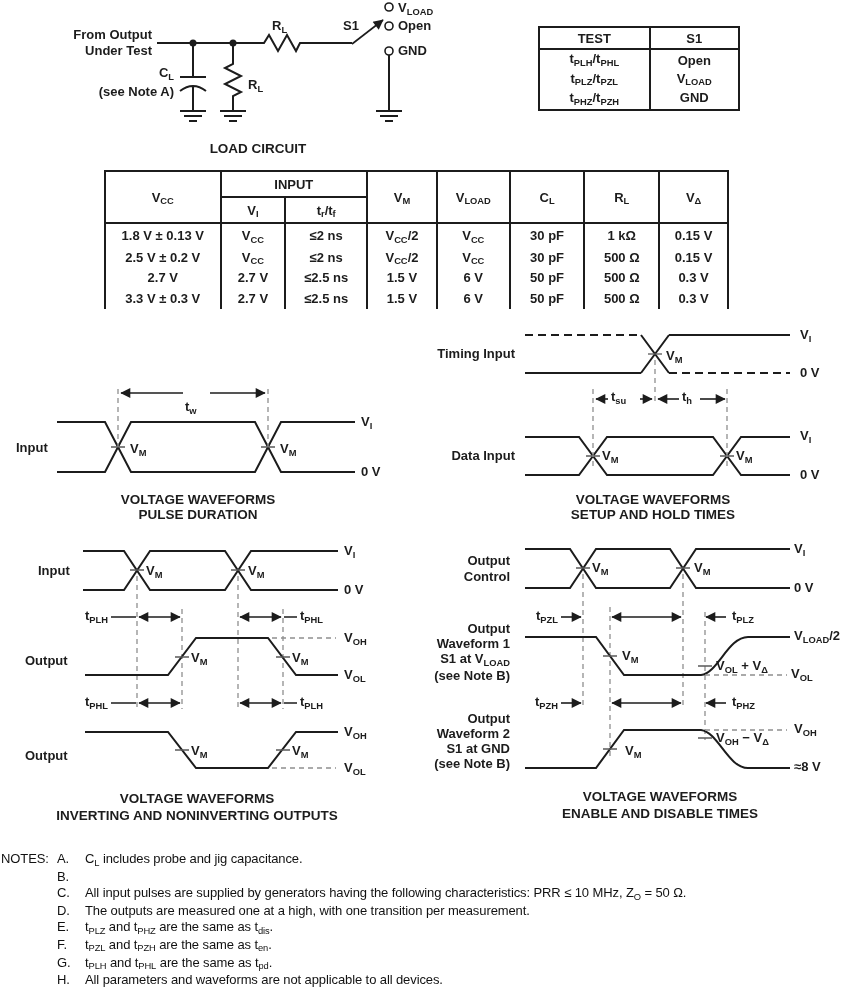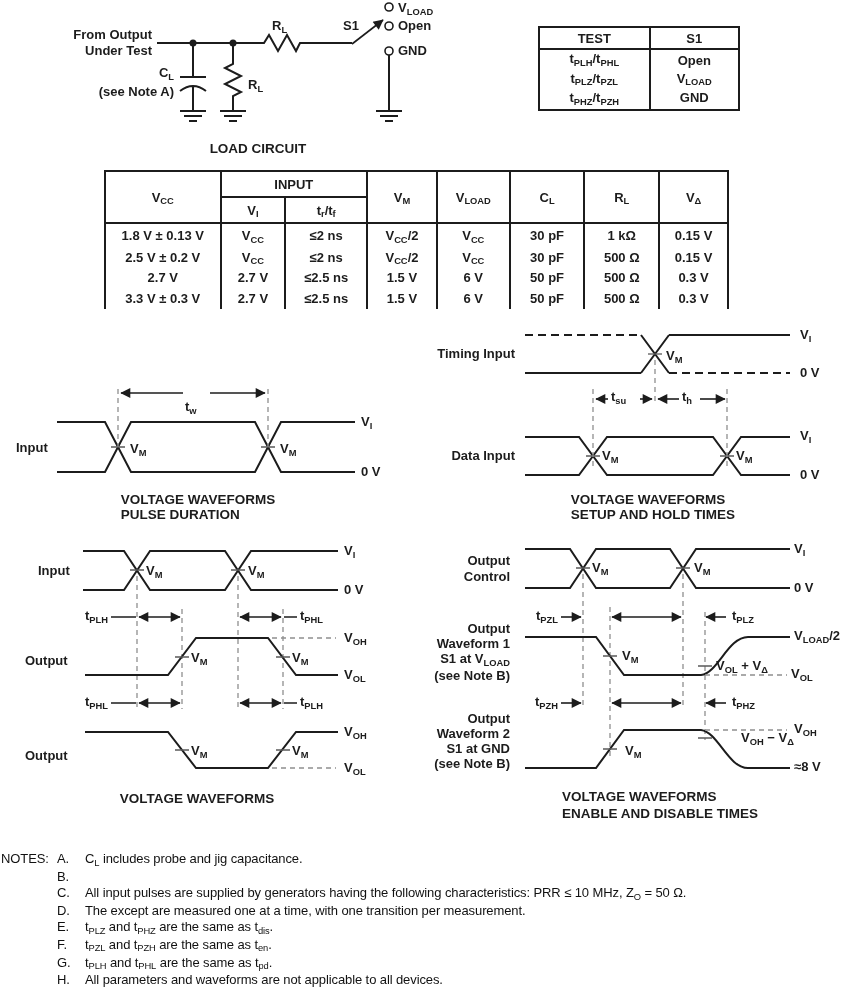--- a/index.html
+++ b/index.html
@@ -8,21 +8,21 @@
   svg{position:absolute;left:0;top:0}
   .w{stroke:#1c1c1c;stroke-width:2;fill:none;stroke-linejoin:miter;stroke-linecap:butt}
   .d{stroke:#1c1c1c;stroke-width:2;fill:none;stroke-dasharray:8 5}
   .g{stroke:#8f8f8f;stroke-width:1.3;fill:none;stroke-dasharray:5 4}
   .t{stroke:#5a5a5a;stroke-width:1.3;fill:none}
   .a{stroke:#1c1c1c;stroke-width:1.6;fill:none}
   .c{stroke:#1c1c1c;stroke-width:1.6;fill:#fff}
   .lbl{position:absolute;font-weight:bold;font-size:13px;line-height:1.1;white-space:nowrap}
   .rt{text-align:right}
   .sub{font-size:72%;position:relative;top:.27em}
-  .cap{position:absolute;font-weight:bold;font-size:13.5px;text-align:left;
+  .cap{position:absolute;font-weight:bold;font-size:13.5px;text-align:center;
        transform:translateX(-50%);white-space:nowrap}
   table{position:absolute;border-collapse:collapse;font-weight:bold;font-size:13px;
         text-align:center;color:#1c1c1c}
   th,td{border:2px solid #1c1c1c;padding:0 2px}
   .ptable tbody td{border-top:none;border-bottom:none}
   .ptable thead tr{height:26px}
   .ptable tbody tr{height:20px}
   .ttable td{vertical-align:middle}
   .ttable .cell-lines div{line-height:17.5px}
   .notes{position:absolute;left:0;top:851px;width:857px;font-size:13px;
@@ -273,20 +273,21 @@
   <div class="lbl" style="left:344px;top:668px">V<span class="sub">OL</span></div>
   <div class="lbl rt" style="left:70px;top:695px;width:38px">t<span class="sub">PHL</span></div>
   <div class="lbl" style="left:300px;top:695px">t<span class="sub">PLH</span></div>
   <div class="lbl" style="left:25px;top:749px">Output</div>
   <div class="lbl" style="left:191px;top:744px">V<span class="sub">M</span></div>
   <div class="lbl" style="left:292px;top:744px">V<span class="sub">M</span></div>
   <div class="lbl" style="left:344px;top:725px">V<span class="sub">OH</span></div>
   <div class="lbl" style="left:344px;top:761px">V<span class="sub">OL</span></div>
   <div class="cap" style="left:197px;top:791px;line-height:16.5px">
     <div>VOLTAGE WAVEFORMS</div>
+    <div>INVERTING AND NONINVERTING OUTPUTS</div>
   </div>
 
   <div class="lbl rt" style="left:390px;top:553px;width:120px;line-height:16px">
     <div>Output</div>
     <div>Control</div>
   </div>
   <div class="lbl" style="left:592px;top:561px">V<span class="sub">M</span></div>
   <div class="lbl" style="left:694px;top:561px">V<span class="sub">M</span></div>
   <div class="lbl" style="left:794px;top:542px">V<span class="sub">I</span></div>
   <div class="lbl" style="left:794px;top:581px">0 V</div>
@@ -304,21 +305,21 @@
   <div class="lbl" style="left:791px;top:667px">V<span class="sub">OL</span></div>
   <div class="lbl rt" style="left:520px;top:695px;width:38px">t<span class="sub">PZH</span></div>
   <div class="lbl" style="left:732px;top:695px">t<span class="sub">PHZ</span></div>
   <div class="lbl rt" style="left:370px;top:711px;width:140px;line-height:15px">
     <div>Output</div>
     <div>Waveform 2</div>
     <div>S1 at GND</div>
     <div>(see Note B)</div>
   </div>
   <div class="lbl" style="left:625px;top:744px">V<span class="sub">M</span></div>
-  <div class="lbl" style="left:741px;top:731px">V<span class="sub">OH</span> − V<span class="sub">Δ</span></div>
+  <div class="lbl" style="left:716px;top:731px">V<span class="sub">OH</span> − V<span class="sub">Δ</span></div>
   <div class="lbl" style="left:794px;top:722px">V<span class="sub">OH</span></div>
   <div class="lbl" style="left:794px;top:760px">≈8 V</div>
   <div class="cap" style="left:660px;top:789px;line-height:16.5px">
     <div>VOLTAGE WAVEFORMS</div>
     <div>ENABLE AND DISABLE TIMES</div>
   </div>
 
   <div class="notes">
     <span class="notes-title">NOTES:</span>
     <div class="note-rows">
@@ -330,21 +331,21 @@
         <span class="note-letter">B.</span>
         <span class="note-text">
         </span>
       </div>
       <div class="note-row">
         <span class="note-letter">C.</span>
         <span class="note-text">All input pulses are supplied by generators having the following characteristics: PRR ≤ 10 MHz, Z<span class="sub">O</span> = 50 Ω.</span>
       </div>
       <div class="note-row">
         <span class="note-letter">D.</span>
-        <span class="note-text">The except are measured one at a time, with one transition per measurement.</span>
+        <span class="note-text">The outputs are measured one at a high, with one transition per measurement.</span>
       </div>
       <div class="note-row">
         <span class="note-letter">E.</span>
         <span class="note-text">t<span class="sub">PLZ</span> and t<span class="sub">PHZ</span> are the same as t<span class="sub">dis</span>.</span>
       </div>
       <div class="note-row">
         <span class="note-letter">F.</span>
         <span class="note-text">t<span class="sub">PZL</span> and t<span class="sub">PZH</span> are the same as t<span class="sub">en</span>.</span>
       </div>
       <div class="note-row">

